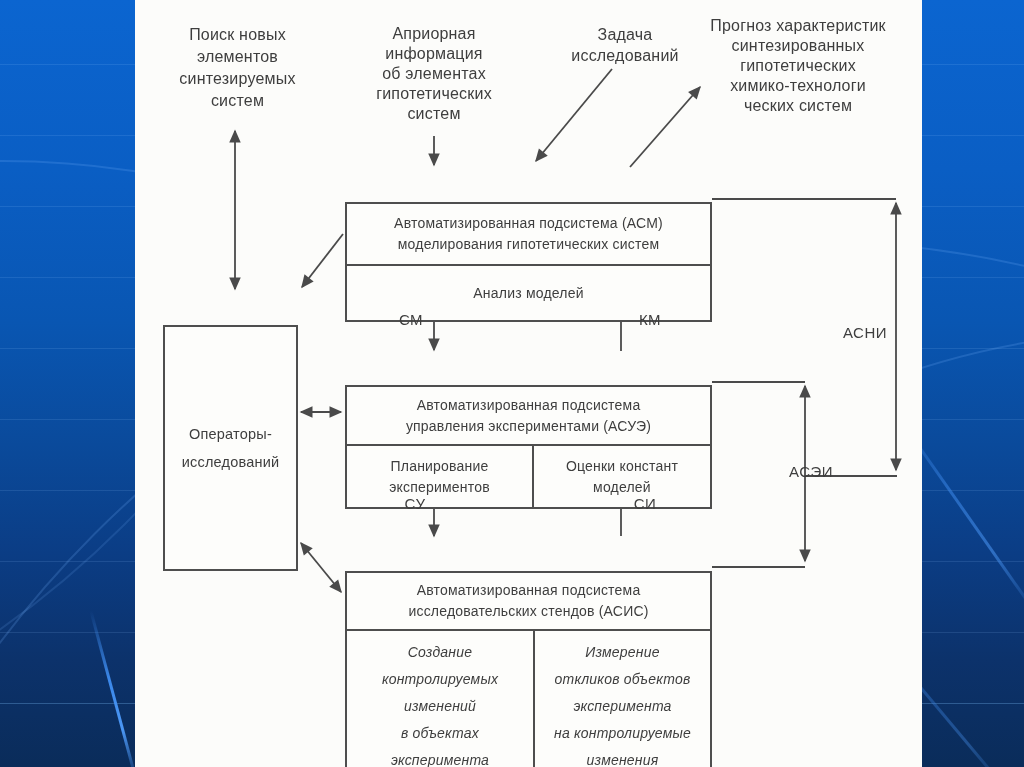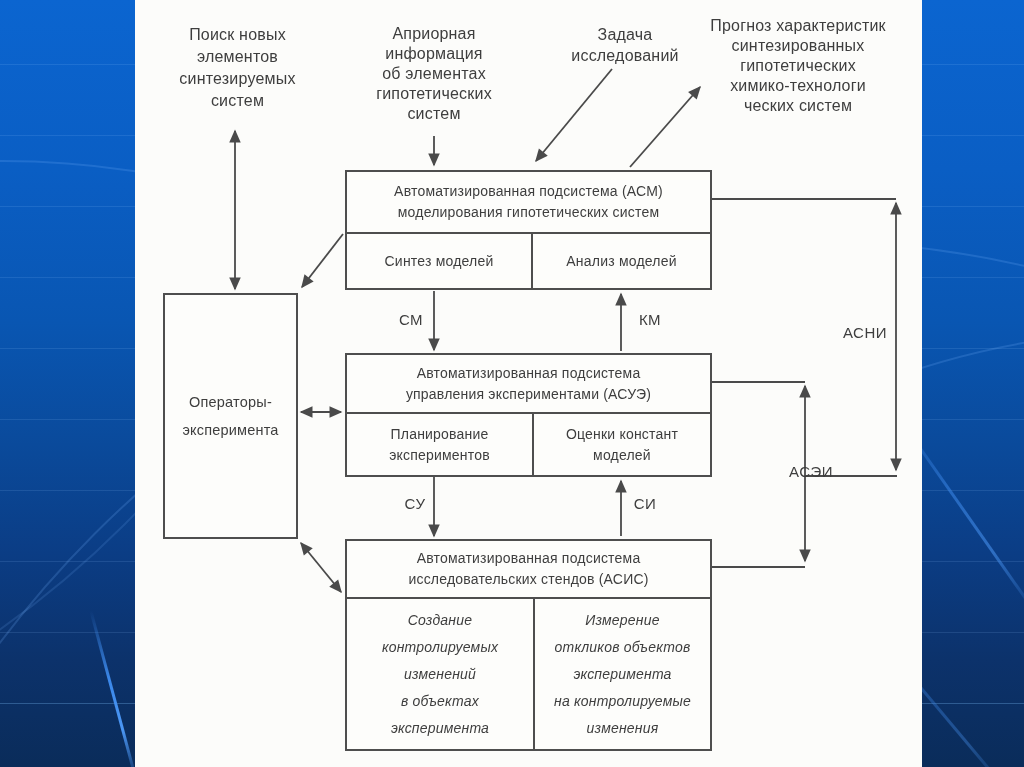--- a/index.html
+++ b/index.html
@@ -18,21 +18,21 @@
           background:linear-gradient(to bottom,rgba(60,130,230,0),#3b87e8 40%,#4b97f5 70%,rgba(60,130,230,0));}
   
   .panel{position:absolute;left:135px;top:0;width:787px;height:767px;
          background:#fcfcfa;}
   
   .lbl{position:absolute;color:#3e3e3e;text-align:center;white-space:pre-line;
        font-size:16px;line-height:20px;letter-spacing:.2px;}
   .arrlbl{position:absolute;color:#3e3e3e;text-align:center;font-size:15px;
           letter-spacing:.5px;}
   .bx{position:absolute;border:2px solid #4e4e4e;background:#fdfdfb;
-      box-sizing:border-box;color:#3e3e3e;display:flex;flex-direction:column;}
+      box-sizing:border-box;color:#3e3e3e;display:flex;flex-direction:column;margin-top:32px;}
   .bx-title{display:flex;align-items:center;justify-content:center;
       text-align:center;white-space:pre-line;font-size:14px;line-height:21px;
       letter-spacing:.2px;}
   .bx-title.rule{border-bottom:2px solid #4e4e4e;}
   .cells{display:flex;flex:1;min-height:0;}
   .cell{display:flex;align-items:center;justify-content:center;flex:1;
       text-align:center;white-space:pre-line;font-size:14px;line-height:21px;
       letter-spacing:.2px;}
   .cell.first{flex:none;border-right:2px solid #4e4e4e;}
   .bx.oper{align-items:center;justify-content:center;}
@@ -109,28 +109,27 @@
   <div class="lbl" style="left:698px;top:16px;width:200px">Прогноз характеристик
 синтезированных
 гипотетических
 химико-технологи
 ческих систем</div>
 
   <div class="bx" style="left:345px;top:170px;width:367px;height:120px">
     <div class="bx-title rule" style="height:60px">Автоматизированная подсистема (АСМ)
 моделирования гипотетических систем</div>
     <div class="cells">
-      <div class="cell first" style="width:184px">Синтез моделей</div>
       <div class="cell">Анализ моделей</div>
     </div>
   </div>
 
   <div class="bx oper" style="left:163px;top:293px;width:135px;height:246px">
     <div class="oper-label">Операторы-
-эксперимента</div>
+исследований</div>
   </div>
 
   <div class="bx" style="left:345px;top:353px;width:367px;height:124px">
     <div class="bx-title rule" style="height:57px">Автоматизированная подсистема
 управления экспериментами (АСУЭ)</div>
     <div class="cells">
       <div class="cell first" style="width:185px">Планирование
 экспериментов</div>
       <div class="cell">Оценки констант
 моделей</div>

